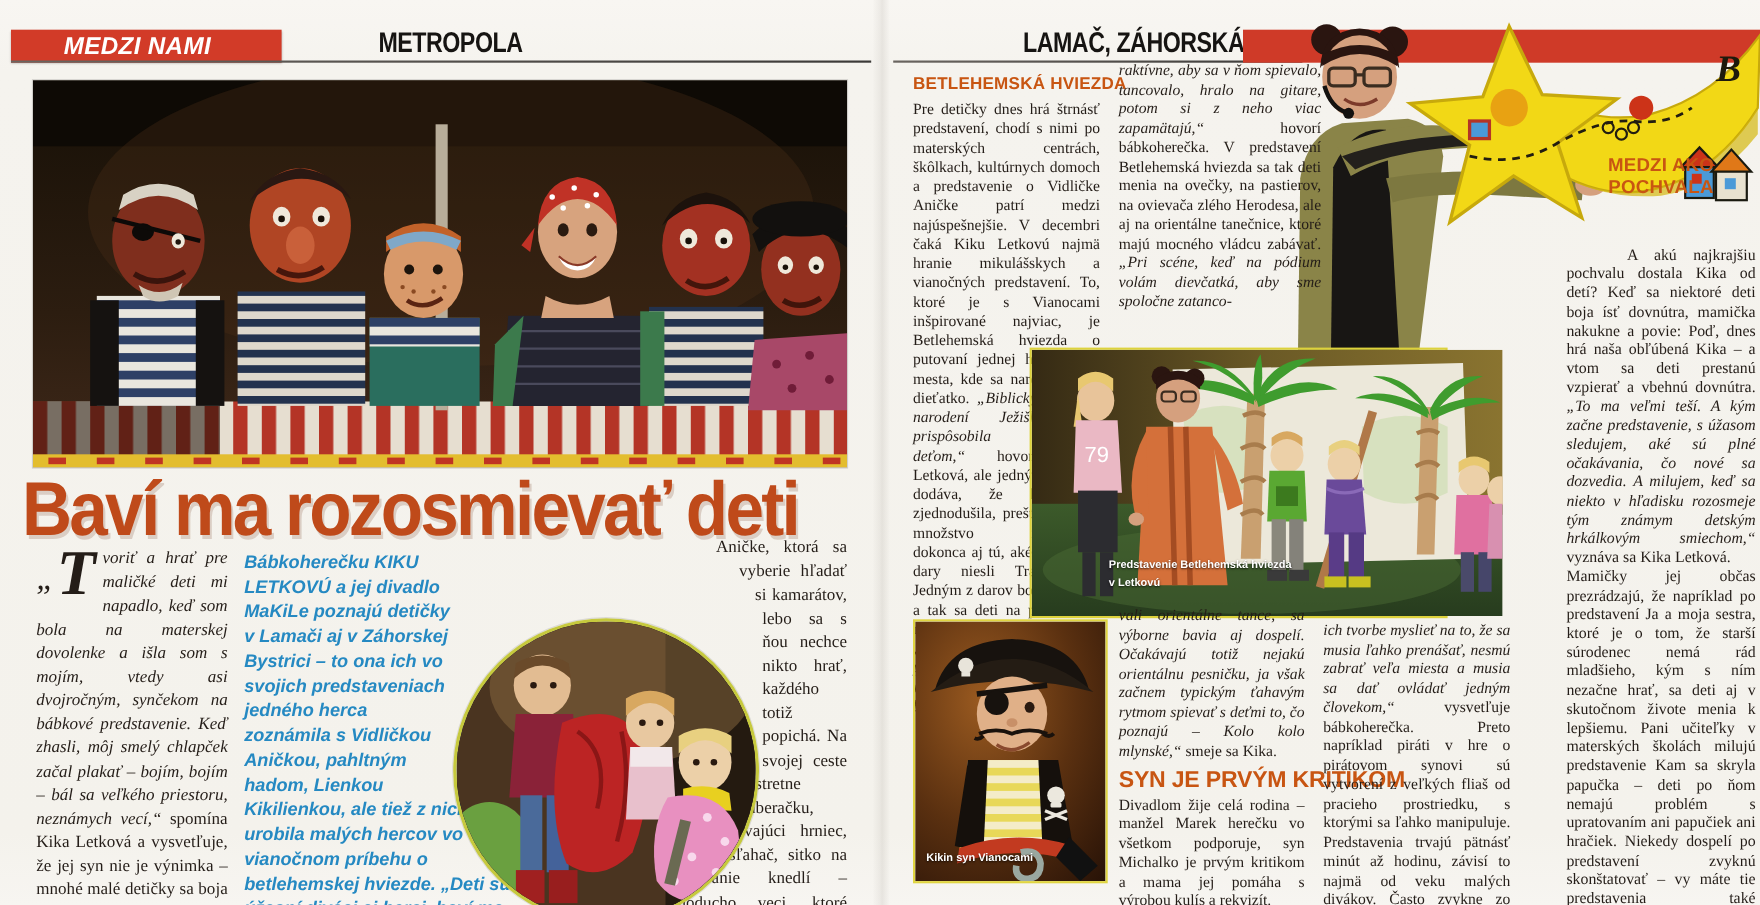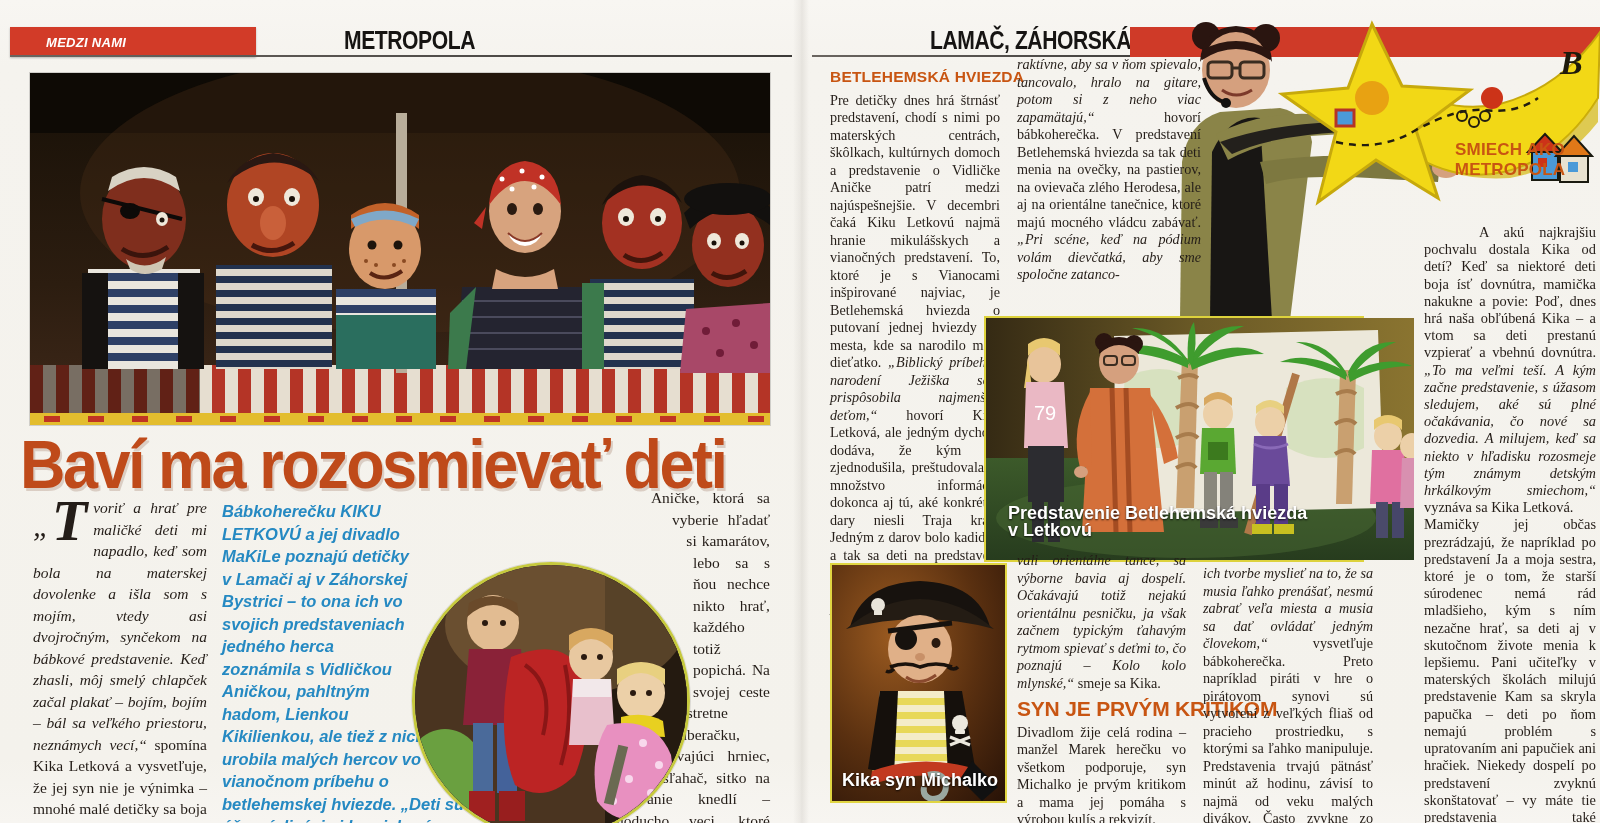--- a/index.html
+++ b/index.html
@@ -6,21 +6,21 @@
   body{width:1600px;height:823px;background:#efede7;overflow:hidden;
        font-family:"Liberation Serif",serif;}
   .spread{position:absolute;left:0;top:0;width:1600px;height:823px;
           background:linear-gradient(180deg,#f8f6f2 0%,#f5f3ee 8%,#f4f2ec 92%,#f7f5f1 100%);}
   .fold{position:absolute;left:793px;top:0;width:16px;height:823px;
         background:linear-gradient(90deg,rgba(0,0,0,0) 0%,rgba(90,80,70,.07) 45%,rgba(90,80,70,.10) 55%,rgba(0,0,0,0) 100%);}
   
   .tab{position:absolute;left:10px;top:27px;width:246px;height:30px;background:#d23b28;
        box-shadow:0 1px 2px rgba(0,0,0,.25);display:flex;align-items:center;}
   .tab span{font-family:"Liberation Sans",sans-serif;font-weight:bold;font-style:italic;
-       color:#fff;font-size:13px;padding-left:36px;letter-spacing:.3px;}
+       color:#fff;font-size:22px;padding-left:48px;letter-spacing:.3px;}
   .masthead{position:absolute;font-family:"Liberation Sans",sans-serif;font-weight:bold;
        color:#161412;font-size:24px;letter-spacing:-.5px;transform:scaleX(.88) scaleY(1.08);
        transform-origin:left center;white-space:nowrap;}
   .mast-l{left:344px;top:26px;}
   .mast-r{left:930px;top:26px;}
   .rule{position:absolute;height:2px;background:linear-gradient(90deg,#6a6560,#3c3a38);}
   .rule-l{left:10px;top:55px;width:782px;}
   .rule-r{left:812px;top:55px;width:372px;}
   .redbar{position:absolute;left:1130px;top:27px;width:470px;height:30px;background:#cf3a28;}
   
@@ -52,27 +52,27 @@
   .rb2{left:1203px;top:565px;width:170px;height:258px;}
   .rc4{left:1424px;top:140px;width:172px;height:683px;font-size:14.4px;line-height:17.2px;}
   .subhead{font-family:"Liberation Sans",sans-serif;font-weight:bold;color:#c85512;
         font-size:15.5px;letter-spacing:.2px;white-space:nowrap;}
   .subhead-c{text-align:center;font-size:17px;line-height:20px;white-space:normal;}
   .mb6{margin-bottom:6px;} .mt8{margin-top:8px;}
   .indent55{text-indent:55px;margin-top:44px;}
   
   .photo{position:absolute;}
   .ph-main{left:30px;top:73px;width:740px;height:352px;box-shadow:0 0 0 1px rgba(0,0,0,.15);}
-  .ph-stage{left:984px;top:316px;width:380px;height:246px;border:2px solid #ddd23c;box-sizing:border-box;}
+  .ph-stage{left:936px;top:316px;width:380px;height:246px;border:2px solid #ddd23c;box-sizing:border-box;}
   .ph-pirate{left:830px;top:563px;width:177px;height:240px;border:2px solid #e0d542;box-sizing:border-box;}
   .ph-star{left:1140px;top:2px;width:460px;height:318px;}
   .ph-circle{left:412px;top:562px;width:278px;height:278px;border-radius:50%;overflow:hidden;
        border:3px solid #c6c93e;box-sizing:border-box;box-shadow:0 0 0 1px rgba(0,0,0,.1);}
   .caption{position:absolute;font-family:"Liberation Sans",sans-serif;font-weight:bold;
-       color:#fff;font-size:18px;line-height:17px;text-shadow:0 1px 2px rgba(0,0,0,.8);}
+       color:#fff;font-size:10px;line-height:17px;text-shadow:0 1px 2px rgba(0,0,0,.8);}
   svg{display:block;}
 </style>
 </head>
 <body>
 
 <div class="spread">
 
   <div class="tab">
     <span>MEDZI NAMI</span>
   </div>
@@ -493,33 +493,33 @@
         <rect x="123" y="165" width="10" height="4" rx="1"></rect>
         <line x1="118" y1="172" x2="138" y2="180" stroke="#ece8de" stroke-width="3"></line>
         <line x1="138" y1="172" x2="118" y2="180" stroke="#ece8de" stroke-width="3"></line>
       </g>
 
       <path d="M40 206 Q90 188 144 204 L146 218 Q90 202 38 220Z" fill="#c23a20"></path>
       <path d="M96 210 Q112 206 114 220 Q114 234 100 234 Q90 232 92 222" fill="none" stroke="#9aa8a0" stroke-width="6"></path>
       <path d="M140 196 L166 222 L150 236 L128 214Z" fill="#111"></path>
     </svg>
   </div>
-  <div class="caption" style="left:842px;top:772px;">Kika syn Michalko</div>
+  <div class="caption" style="left:842px;top:772px;">Kikin syn Vianocami</div>
 
   <div class="col body14 rb1">
     <span class="it">vali orientálne tance, sa výborne bavia aj dospelí. Očakávajú totiž nejakú orientálnu pesničku, ja však začnem typickým ťahavým rytmom spievať s deťmi to, čo poznajú – Kolo kolo mlynské,“</span><span> smeje sa Kika.</span>
     <div class="subhead mt8 mb6" style="font-size:21px;letter-spacing:-.2px;">SYN JE PRVÝM KRITIKOM</div>
     <span>Divadlom žije celá rodina – manžel Marek herečku vo všetkom podporuje, syn Michalko je prvým kritikom a mama jej pomáha s výrobou kulís a rekvizít. </span>
   </div>
 
   <div class="col body14 rb2">
     <span class="it">ich tvorbe myslieť na to, že sa musia ľahko prenášať, nesmú zabrať veľa miesta a musia sa dať ovládať jedným človekom,“</span><span> vysvetľuje bábkoherečka. Preto napríklad piráti v hre o pirátovom synovi sú vytvorení z veľkých fliaš od pracieho prostriedku, s ktorými sa ľahko manipuluje. Predstavenia trvajú pätnásť minút až hodinu, závisí to najmä od veku malých divákov. Často zvykne zo žartu hovoriť, že jej neplatia za hranie divadielka – to miluje – ale za privezenie, postavenie a odvezenie kulís.</span>
   </div>
 
   <div class="col body14 rc4">
-    <div class="subhead subhead-c mb6">SMIECH AKO METROPOLA</div>
+    <div class="subhead subhead-c mb6">MEDZI AKO POCHVALA</div>
     <div class="indent55"><span>A akú najkrajšiu pochvalu dostala Kika od detí? Keď sa niektoré deti boja ísť dovnútra, mamička nakukne a povie: Poď, dnes hrá naša obľúbená Kika – a vtom sa deti prestanú vzpierať a vbehnú dovnútra. </span><span class="it">„To ma veľmi teší. A kým začne predstavenie, s úžasom sledujem, aké sú plné očakávania, čo nové sa dozvedia. A milujem, keď sa niekto v hľadisku rozosmeje tým známym detským hrkálkovým smiechom,“</span><span> vyznáva sa Kika Letková.</span></div>
     <div><span>Mamičky jej občas prezrádzajú, že napríklad po predstavení Ja a moja sestra, ktoré je o tom, že starší súrodenec nemá rád mladšieho, kým s ním nezačne hrať, sa deti aj v skutočnom živote menia k lepšiemu. Pani učiteľky v materských školách milujú predstavenie Kam sa skryla papučka – deti po ňom nemajú problém s upratovaním ani papučiek ani hračiek. Niekedy dospelí po predstavení zvyknú skonštatovať – vy máte tie predstavenia také moralistické, súrodenci sa začnú milovať, had sa naučí zdravo stravovať, princezná na úteku sa vráti k rodičom, Lienka Kikilienka robí dobré skutky... </span></div>
 
   </div>
 
   <div class="fold"></div>
 </div>
 
 </body></html>

